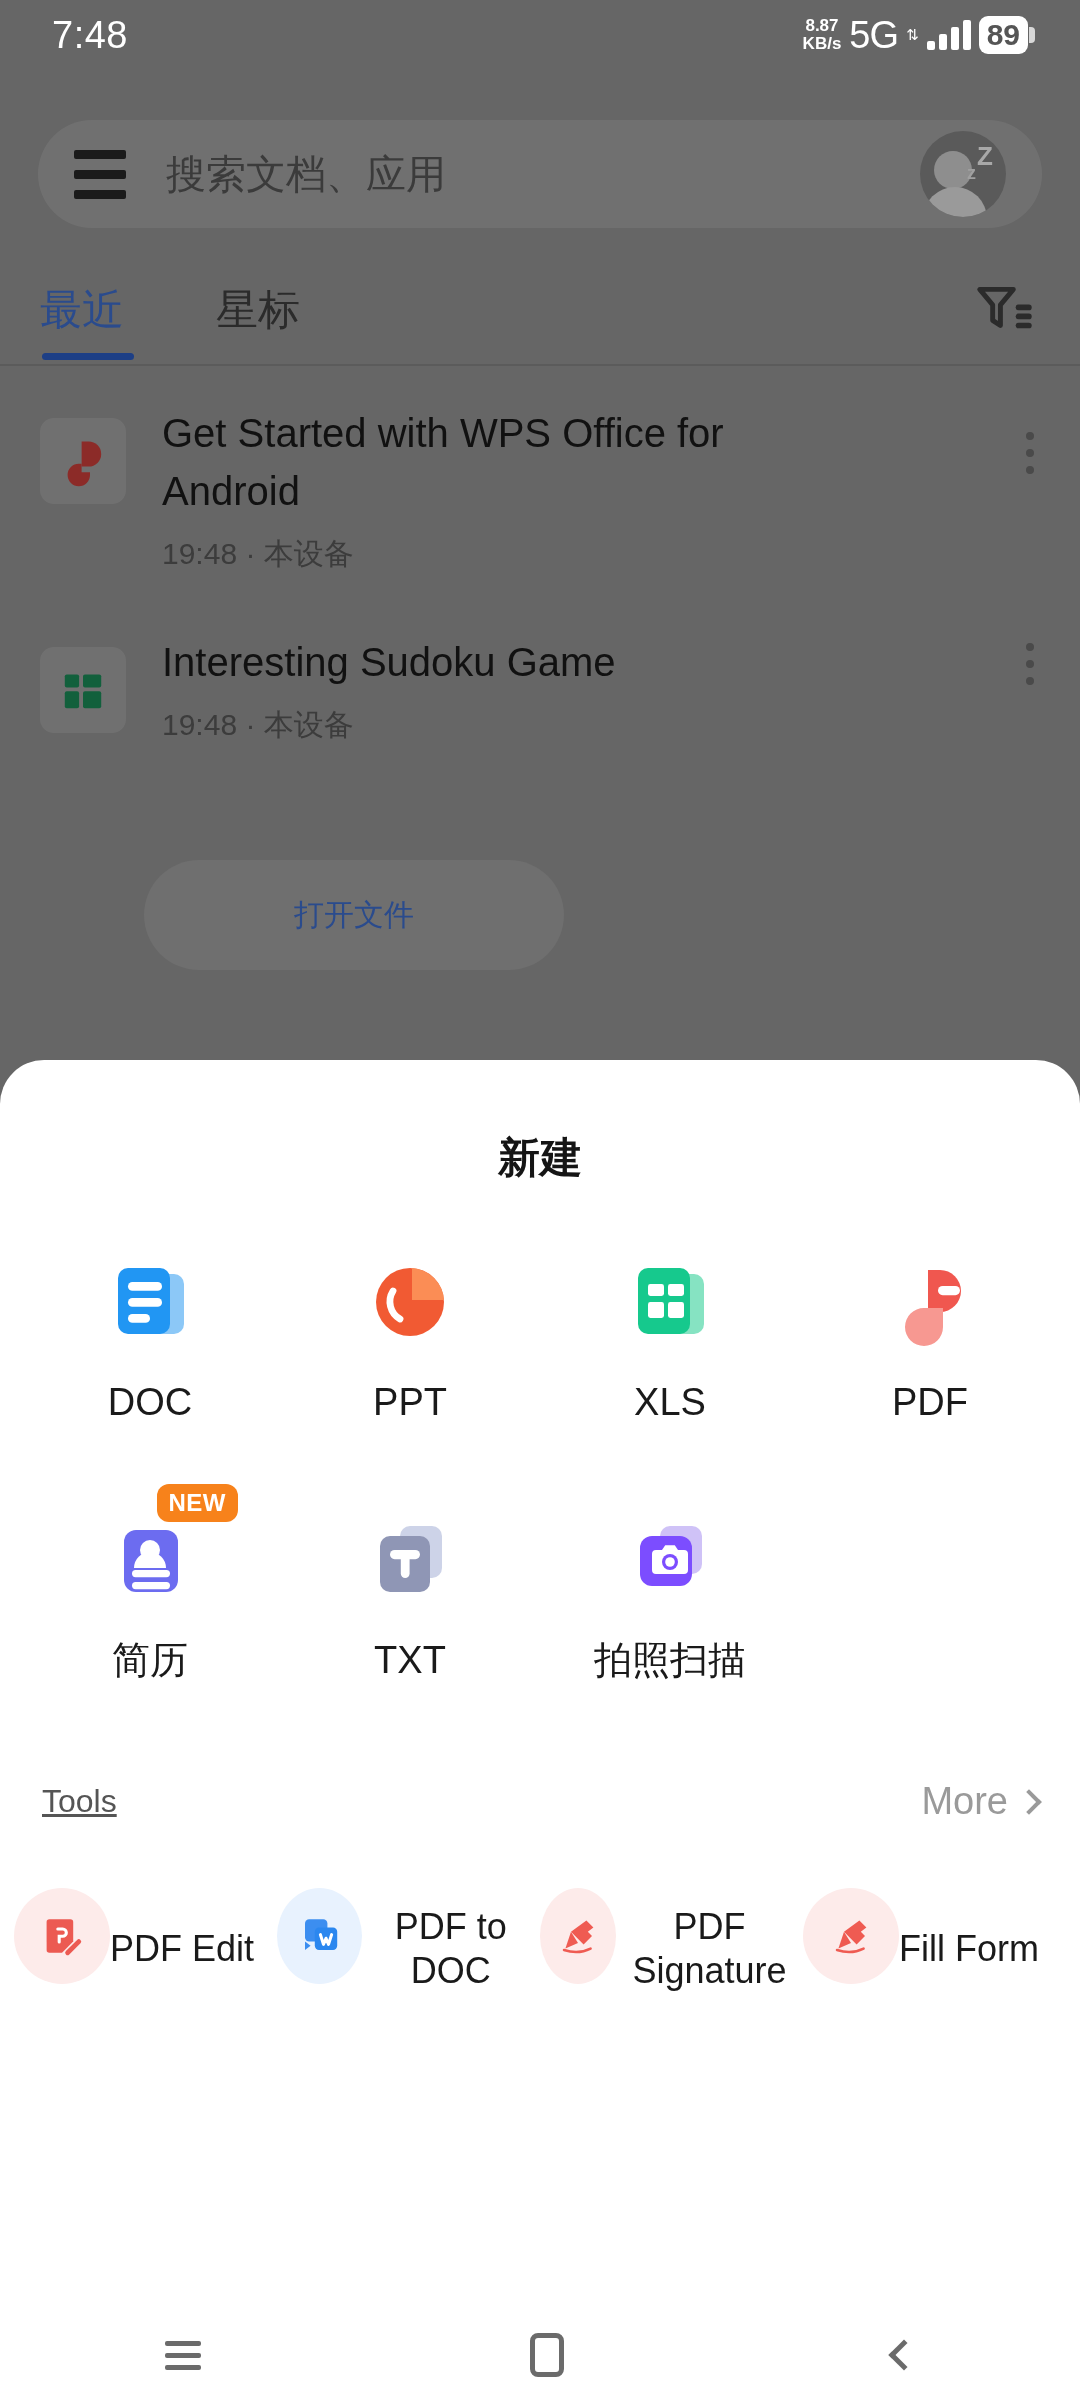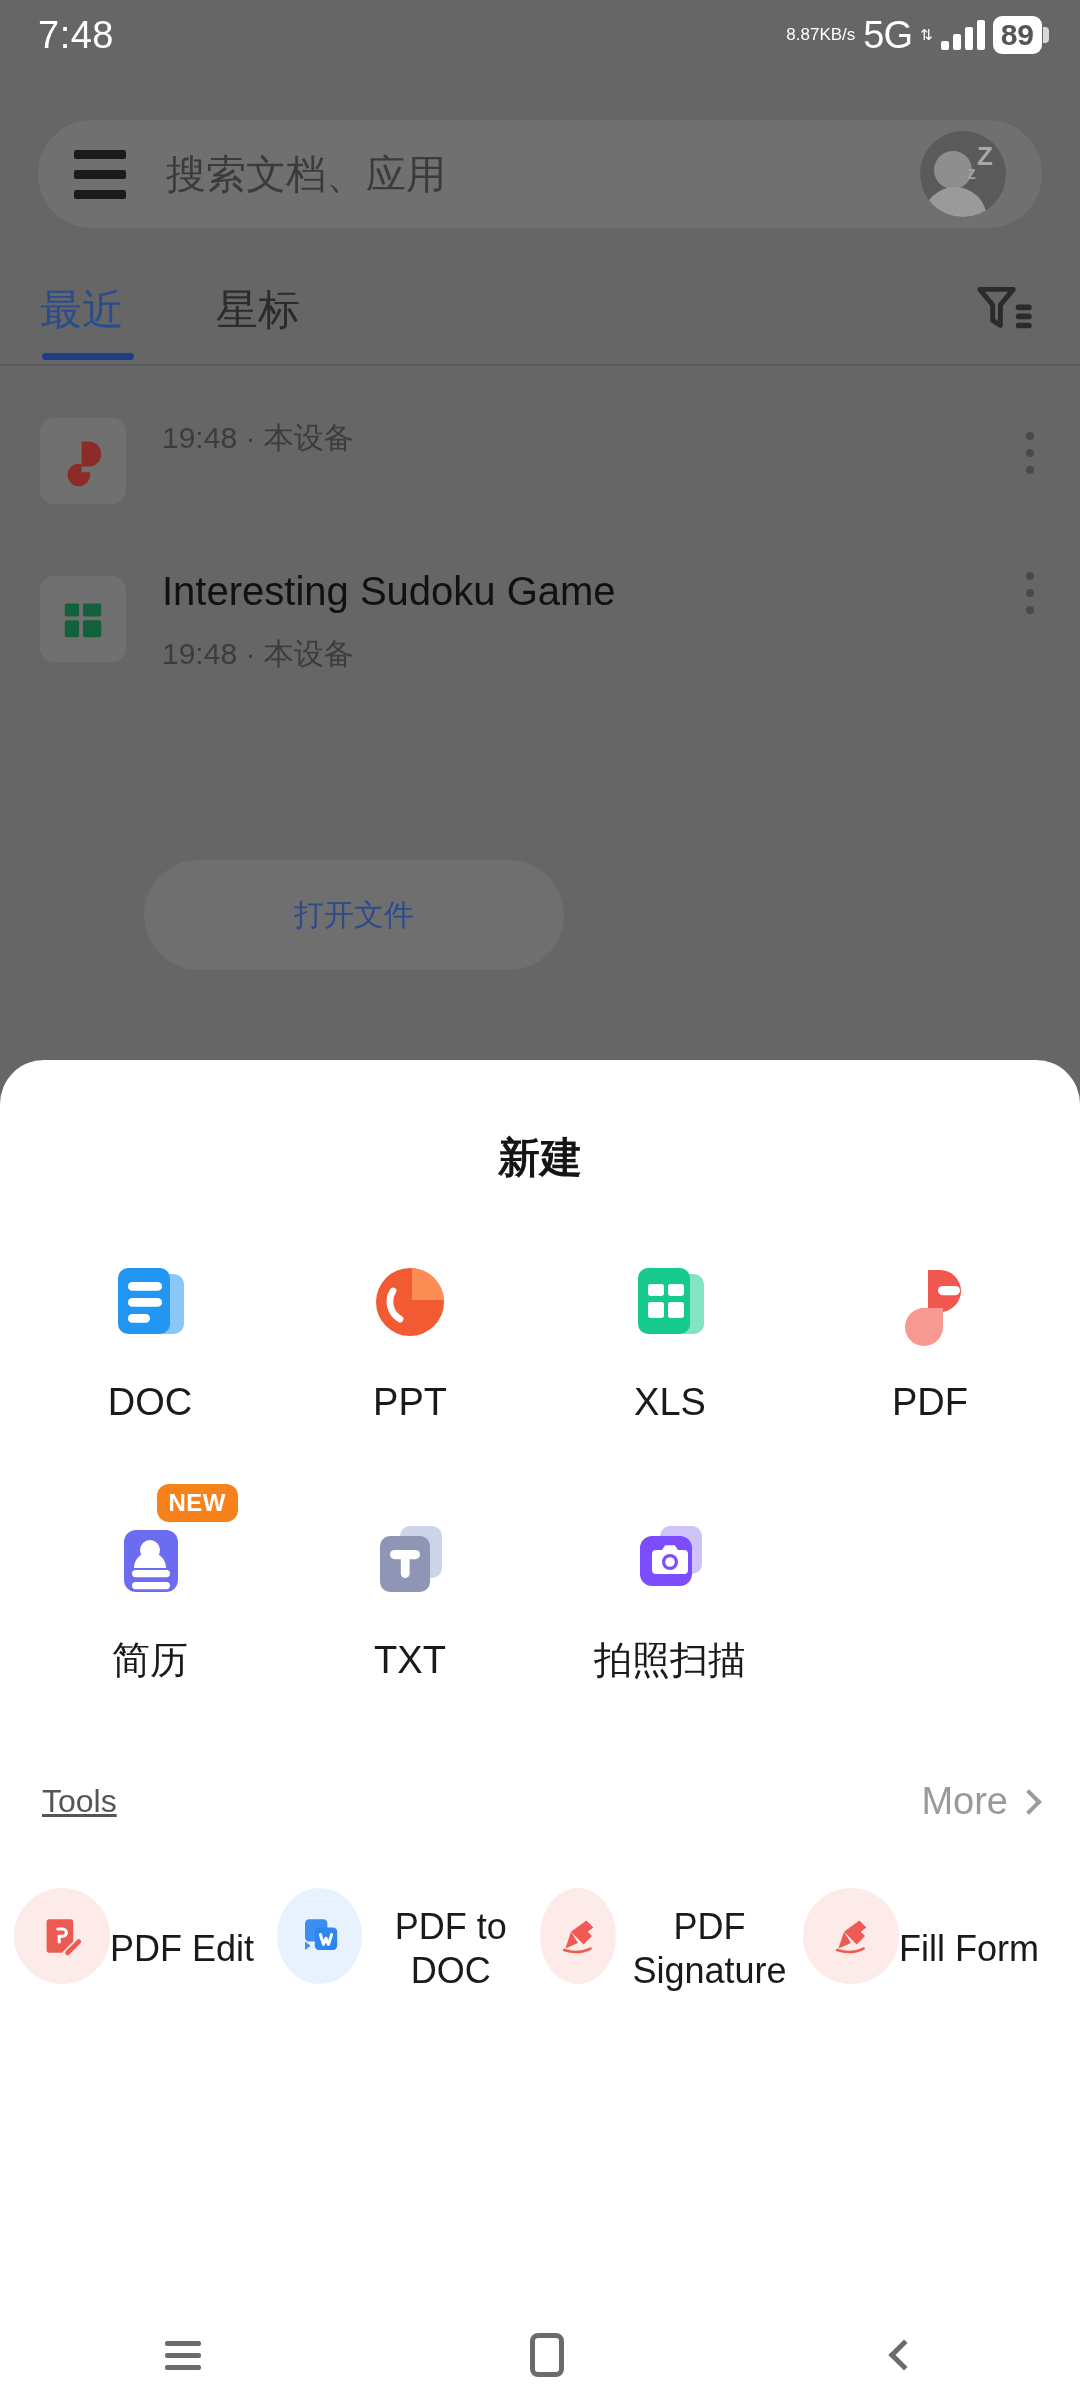--- a/index.html
+++ b/index.html
@@ -19,26 +19,26 @@
   .scrim {
     position:absolute; inset:0;
     background:#666666;
     z-index:5;
   }
 
   
   .statusbar {
     position:absolute; top:0; left:0; width:1080px; height:70px;
     display:flex; align-items:center; justify-content:space-between;
-    padding:0 38px; z-index:7; color:#ffffff;
+    padding:0 52px; z-index:7; color:#ffffff;
   }
   .sb-time { font-size:38px; letter-spacing:0.5px; }
   .sb-right { display:flex; align-items:center; gap:8px; }
-  .sb-net { display:flex; align-items:center;
-            font-size:17px; line-height:18px; font-weight:normal; }
+  .sb-net { display:flex; flex-direction:column; align-items:center;
+            font-size:17px; line-height:18px; font-weight:bold; }
   .sb-5g { font-size:38px; font-weight:400; letter-spacing:-1px; }
   .sb-arrows { font-size:15px; letter-spacing:-2px; margin-right:2px;}
   .bars { display:flex; align-items:flex-end; gap:4px; height:30px; }
   .bars i { display:block; width:8px; background:#fff; border-radius:2px; }
   .bars i:nth-child(1){ height:9px;}
   .bars i:nth-child(2){ height:16px;}
   .bars i:nth-child(3){ height:23px;}
   .bars i:nth-child(4){ height:30px;}
   .batt {
     background:#fff; color:#555; border-radius:9px;
@@ -211,20 +211,21 @@
 <div class="filelist">
 
   <div class="filerow">
     <div class="fileicon">
       <svg width="56" height="56" viewBox="0 0 40 40">
         <path d="M19 6h5a9 9 0 0 1 0 18h-5z" fill="#8c2b28"></path>
         <path d="M19 22h-2a8 8 0 1 0 8 8v-2h-6z" fill="#8c2b28"></path>
       </svg>
     </div>
     <div class="filemeta">
+      <div class="filename">Get Started with WPS Office for Android</div>
       <div class="filesub">19:48 · 本设备</div>
     </div>
     <div class="dots">
         <i></i>
         <i></i>
         <i></i>
       </div>
   </div>
 
   <div class="filerow" style="padding-top:34px;">

